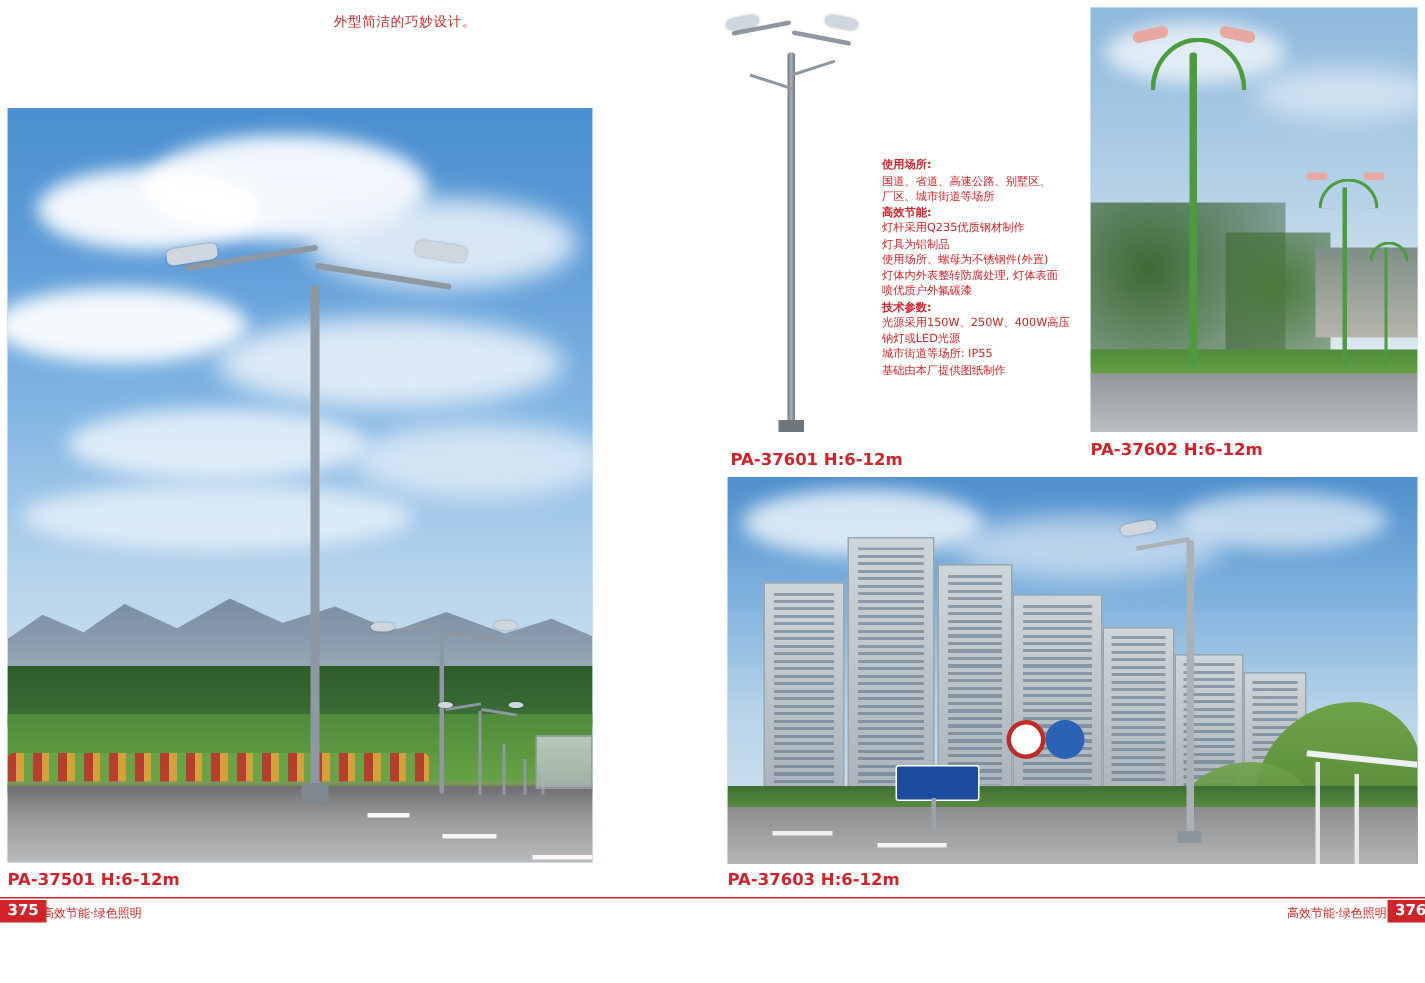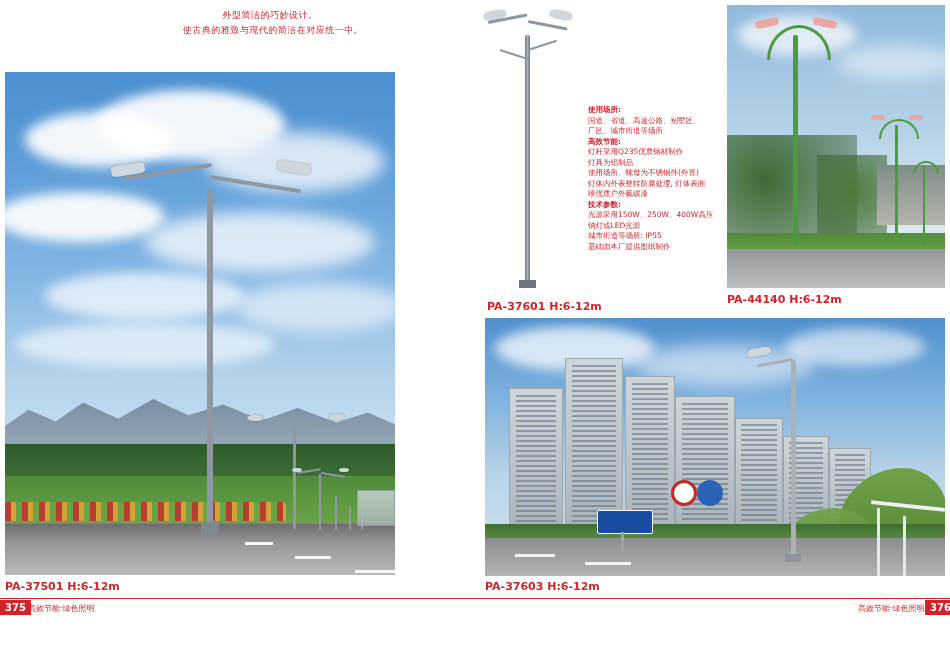--- a/index.html
+++ b/index.html
@@ -59,21 +59,20 @@
   .sign{position:absolute;background:#1a4b9c;border:1px solid #fff;border-radius:2px;}
   .circ{position:absolute;border-radius:50%;background:#fff;border:3px solid #c02a28;}
 </style>
 </head>
 <body>
 
 <div class="page">
 
   <div class="poem">
     <div>外型简洁的巧妙设计。</div>
-    <div>使古典的雅致与现代的简洁在对应统一中,</div>
   </div>
 
   <div class="photo" id="photo-main">
     <div class="sky1"></div>
 
     <div class="cloudA" style="left:20px;top:40px;width:150px;height:55px;"></div>
     <div class="cloudA" style="left:90px;top:18px;width:190px;height:70px;"></div>
     <div class="cloudB" style="left:200px;top:60px;width:180px;height:60px;"></div>
     <div class="cloudA" style="left:-10px;top:120px;width:170px;height:50px;"></div>
     <div class="cloudB" style="left:140px;top:140px;width:230px;height:60px;"></div>
@@ -165,21 +164,21 @@
     <div style="position:absolute;left:86px;top:14px;width:24px;height:8px;background:#e8a8a2;border-radius:4px;transform:rotate(12deg);"></div>
 
     <div style="position:absolute;left:168px;top:120px;width:3px;height:120px;background:#4c9b3f;"></div>
     <div style="position:absolute;left:152px;top:114px;width:36px;height:18px;border:2px solid #4c9b3f;border-radius:50% 50% 0 0 / 100% 100% 0 0;border-bottom:none;"></div>
     <div style="position:absolute;left:144px;top:110px;width:14px;height:5px;background:#e8a8a2;border-radius:3px;"></div>
     <div style="position:absolute;left:182px;top:110px;width:14px;height:5px;background:#e8a8a2;border-radius:3px;"></div>
 
     <div style="position:absolute;left:196px;top:160px;width:2px;height:80px;background:#4c9b3f;"></div>
     <div style="position:absolute;left:186px;top:156px;width:22px;height:11px;border:2px solid #4c9b3f;border-radius:50% 50% 0 0 / 100% 100% 0 0;border-bottom:none;"></div>
   </div>
-  <div class="caption" style="left:727px;top:293px;">PA-44140 H:6-12m</div>
+  <div class="caption" style="left:727px;top:293px;">PA-37602 H:6-12m</div>
 
   <div class="photo" id="photo-37603">
     <div style="position:absolute;inset:0;background:linear-gradient(to bottom,#4f8fcd 0%,#7db0dd 30%,#b7d3e8 60%,#d7e5ef 100%);"></div>
     <div class="cloudA" style="left:10px;top:8px;width:160px;height:45px;opacity:.75"></div>
     <div class="cloudB" style="left:150px;top:26px;width:180px;height:42px;opacity:.6"></div>
     <div class="cloudA" style="left:300px;top:10px;width:140px;height:38px;opacity:.6"></div>
 
     <div class="bld" style="left:24px;top:70px;width:52px;height:140px;">
         <div class="win" style="inset:6px;"></div>
       </div>

